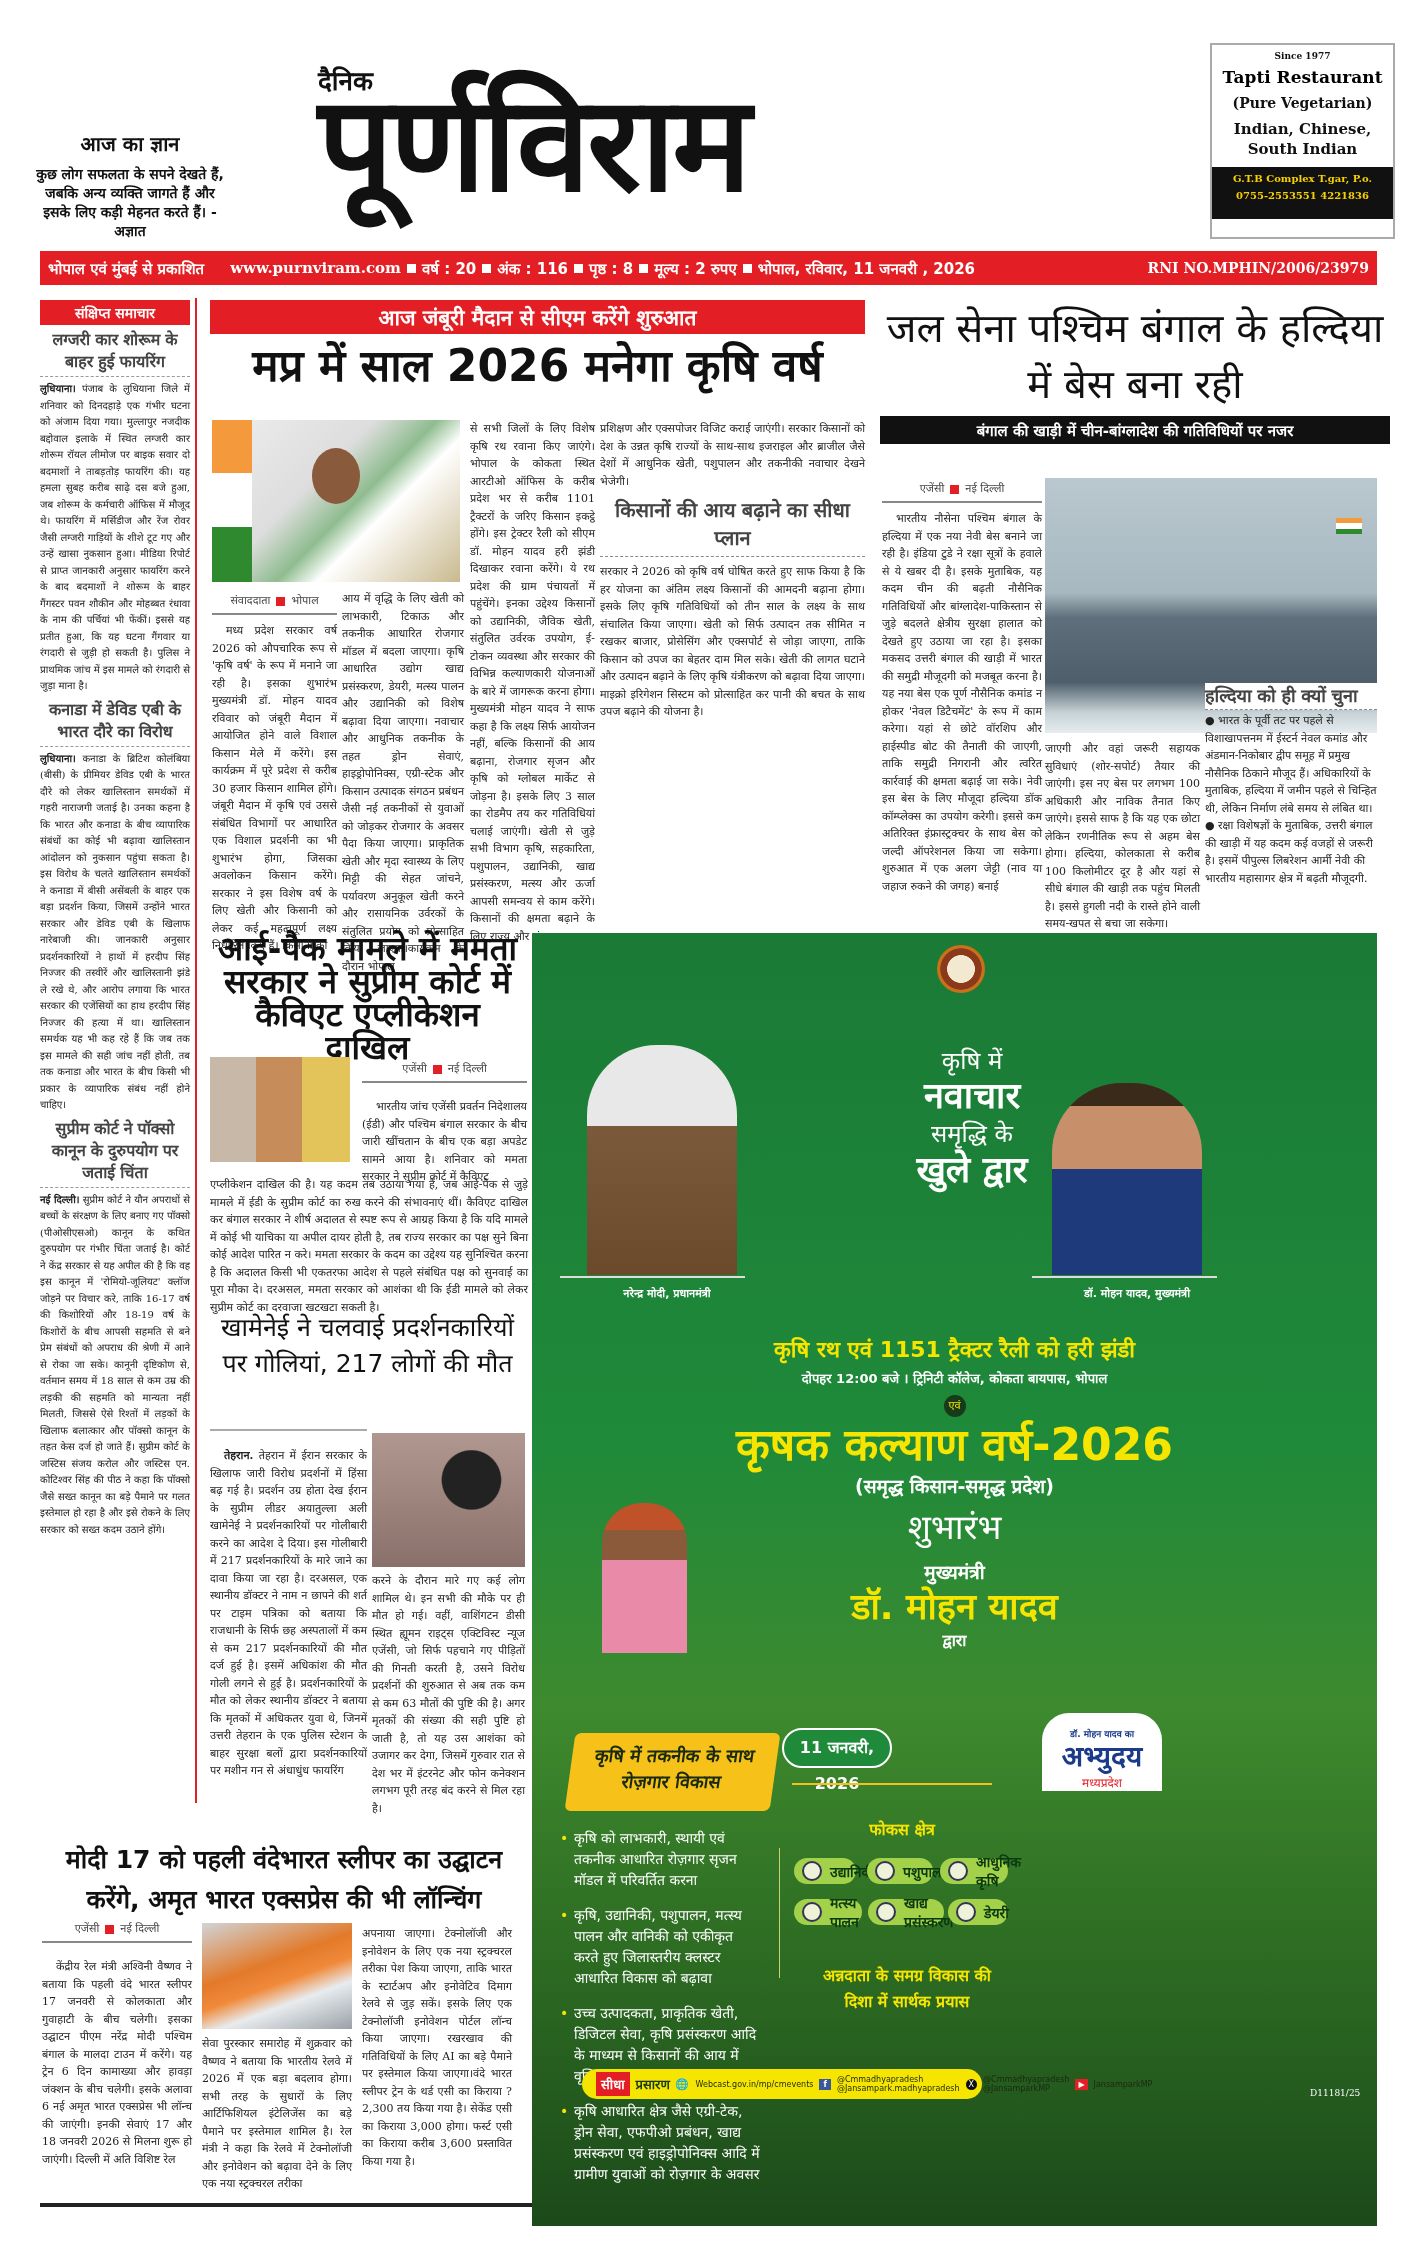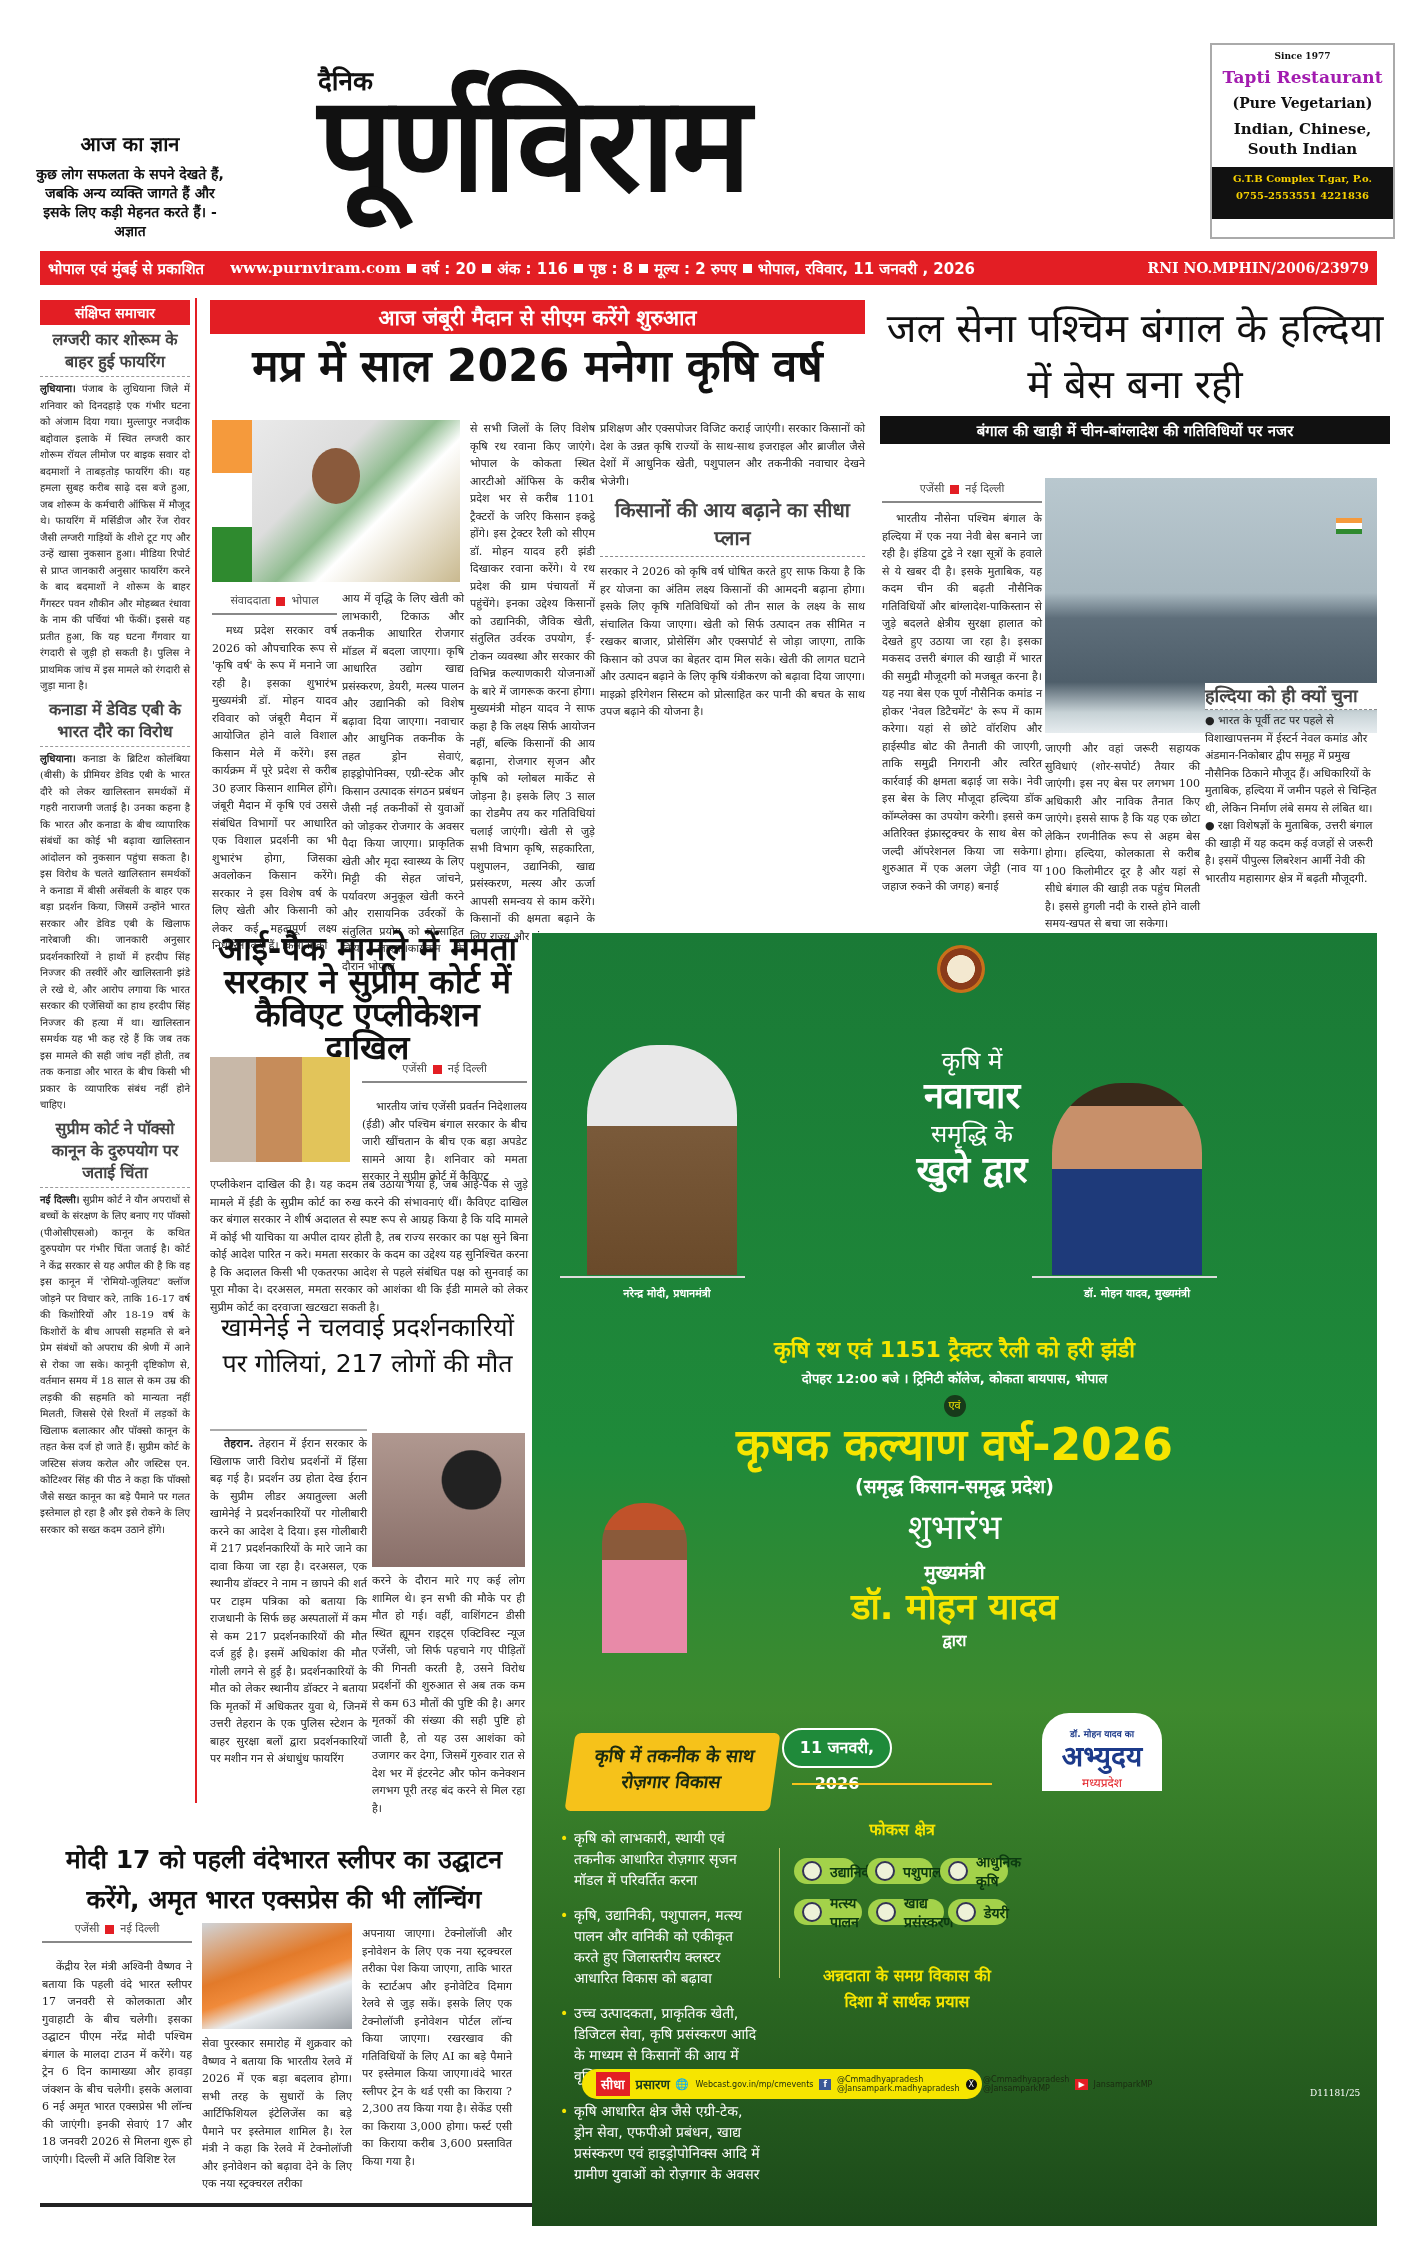--- a/index.html
+++ b/index.html
@@ -30,21 +30,21 @@
 
 <div class="abs" id="masthead-gyan">
   <div style="font-size:20px;font-weight:bold;margin-bottom:8px">आज का ज्ञान</div>
   <div style="font-size:14px;line-height:19px;font-weight:bold">कुछ लोग सफलता के सपने देखते हैं, जबकि अन्य व्यक्ति जागते हैं और इसके लिए कड़ी मेहनत करते हैं। - अज्ञात</div>
 </div>
 <div class="abs" style="left:318px;top:62px;font-size:26px;font-weight:bold">दैनिक</div>
 <div class="abs" style="left:318px;top:78px;font-size:132px;font-weight:bold;line-height:1;letter-spacing:-3px">पूर्णविराम</div>
 
 <div class="abs" id="ad-box">
   <div style="font-size:9px;margin-top:6px;font-weight:bold">Since 1977</div>
-  <div style="font-size:17px;color:#a21caf;font-weight:bold;margin-top:6px">Tapti Restaurant</div>
+  <div style="font-size:17px;color:#000000;font-weight:bold;margin-top:6px">Tapti Restaurant</div>
   <div style="font-size:14px;font-weight:bold;margin-top:8px">(Pure Vegetarian)</div>
   <div style="font-size:15px;font-weight:bold;margin:8px 4px 0;line-height:20px">Indian, Chinese, South Indian</div>
   <div style="background:#111;color:#f6d000;font-size:10px;font-weight:bold;margin:8px 0 0;padding:6px 2px;height:52px">
     <div>G.T.B Complex T.gar, P.o.</div>
     <div style="margin-top:6px">0755-2553551 4221836</div>
   </div>
 </div>
 
 <div class="abs" id="redbar">
   <span>भोपाल एवं मुंबई से प्रकाशित</span>
@@ -142,21 +142,21 @@
     <p>भारतीय जांच एजेंसी प्रवर्तन निदेशालय (ईडी) और पश्चिम बंगाल सरकार के बीच जारी खींचतान के बीच एक बड़ा अपडेट सामने आया है। शनिवार को ममता सरकार ने सुप्रीम कोर्ट में कैविएट</p>
   </div>
 <div class="abs bodytext" style="left:210px;top:1176px;width:318px">
     <p style="text-indent:0">एप्लीकेशन दाखिल की है। यह कदम तब उठाया गया है, जब आई-पैक से जुड़े मामले में ईडी के सुप्रीम कोर्ट का रुख करने की संभावनाएं थीं। कैविएट दाखिल कर बंगाल सरकार ने शीर्ष अदालत से स्पष्ट रूप से आग्रह किया है कि यदि मामले में कोई भी याचिका या अपील दायर होती है, तब राज्य सरकार का पक्ष सुने बिना कोई आदेश पारित न करे। ममता सरकार के कदम का उद्देश्य यह सुनिश्चित करना है कि अदालत किसी भी एकतरफा आदेश से पहले संबंधित पक्ष को सुनवाई का पूरा मौका दे। दरअसल, ममता सरकार को आशंका थी कि ईडी मामले को लेकर सुप्रीम कोर्ट का दरवाजा खटखटा सकती है।</p>
   </div>
 
 <div class="abs" style="left:210px;top:1310px;width:315px">
   <div class="hd" style="font-size:25px;line-height:36px;text-align:center;font-weight:normal">खामेनेई ने चलवाई प्रदर्शनकारियों पर गोलियां, 217 लोगों की मौत</div>
 </div>
 <div class="abs" style="left:210px;top:1429px;width:157px;border-top:2px solid #aaa">
-  <div class="bodytext" style="margin-top:4px">
+  <div class="bodytext" style="margin-top:16px">
       <p><b>तेहरान.</b> <span>तेहरान में ईरान सरकार के खिलाफ जारी विरोध प्रदर्शनों में हिंसा बढ़ गई है। प्रदर्शन उग्र होता देख ईरान के सुप्रीम लीडर अयातुल्ला अली खामेनेई ने प्रदर्शनकारियों पर गोलीबारी करने का आदेश दे दिया। इस गोलीबारी में 217 प्रदर्शनकारियों के मारे जाने का दावा किया जा रहा है। दरअसल, एक स्थानीय डॉक्टर ने नाम न छापने की शर्त पर टाइम पत्रिका को बताया कि राजधानी के सिर्फ छह अस्पतालों में कम से कम 217 प्रदर्शनकारियों की मौत दर्ज हुई है। इसमें अधिकांश की मौत गोली लगने से हुई है। प्रदर्शनकारियों के मौत को लेकर स्थानीय डॉक्टर ने बताया कि मृतकों में अधिकतर युवा थे, जिनमें उत्तरी तेहरान के एक पुलिस स्टेशन के बाहर सुरक्षा बलों द्वारा प्रदर्शनकारियों पर मशीन गन से अंधाधुंध फायरिंग</span></p>
     </div>
 </div>
 <div class="photo" style="left:372px;top:1433px;width:153px;height:134px;background:radial-gradient(circle at 65% 35%,#222 0 22%,transparent 23%),linear-gradient(#b09890,#8a706a)"></div>
 <div class="abs bodytext" style="left:372px;top:1572px;width:153px">
     <p style="text-indent:0">करने के दौरान मारे गए कई लोग शामिल थे। इन सभी की मौके पर ही मौत हो गई। वहीं, वाशिंगटन डीसी स्थित ह्यूमन राइट्स एक्टिविस्ट न्यूज एजेंसी, जो सिर्फ पहचाने गए पीड़ितों की गिनती करती है, उसने विरोध प्रदर्शनों की शुरुआत से अब तक कम से कम 63 मौतों की पुष्टि की है। अगर मृतकों की संख्या की सही पुष्टि हो जाती है, तो यह उस आशंका को उजागर कर देगा, जिसमें गुरुवार रात से देश भर में इंटरनेट और फोन कनेक्शन लगभग पूरी तरह बंद करने से मिल रहा है।</p>
   </div>
 
 <div class="abs" style="left:40px;top:1840px;width:488px">
   <div class="hd" style="font-size:25px;line-height:40px;text-align:center">मोदी 17 को पहली वंदेभारत स्लीपर का उद्घाटन करेंगे, अमृत भारत एक्सप्रेस की भी लॉन्चिंग</div>

